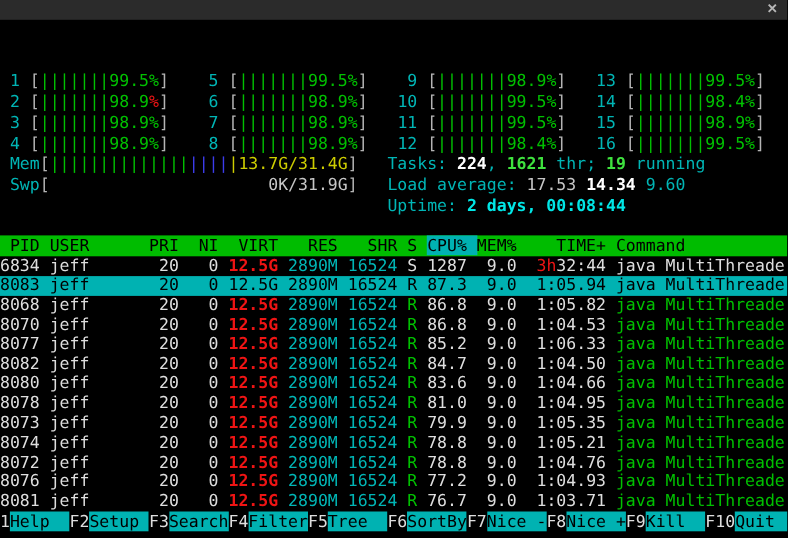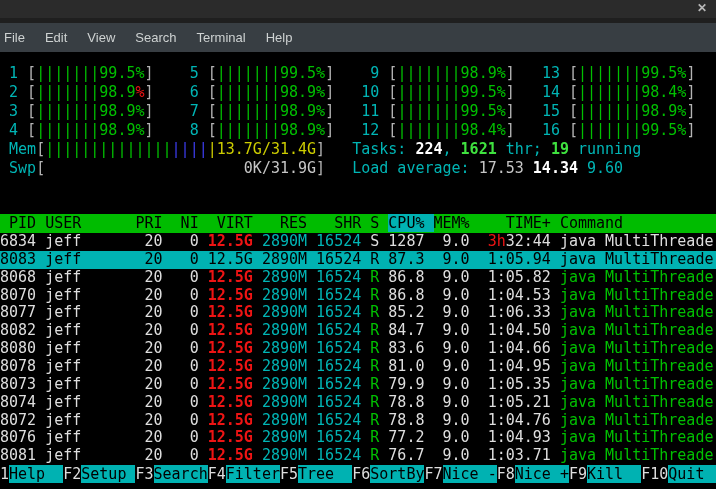--- a/index.html
+++ b/index.html
@@ -24,35 +24,28 @@
   .selected span{color:#000 !important;font-weight:normal !important;}
   .fkeys{width:722px;}
 </style>
 </head>
 <body>
 
 <div class="window">
   <div class="titlebar">
     <div class="close">✕</div>
   </div>
-  <div class="menubar" id="menubar">
-      <span class="menu-item">File</span>
-      <span class="menu-item">Edit</span>
-      <span class="menu-item">View</span>
-      <span class="menu-item">Search</span>
-      <span class="menu-item">Terminal</span>
-      <span class="menu-item">Help</span>
-    </div>
   <div class="terminal" id="terminal">
       <div class="line" style="top: 12px;"><span style="color: rgb(0, 181, 181);"> 1</span><span> </span><span style="color: rgb(180, 180, 180);">[</span><span style="color: rgb(0, 192, 0);">|||||||</span><span style="color: rgb(0, 192, 0);">99.5</span><span style="color: rgb(0, 192, 0);">%</span><span style="color: rgb(180, 180, 180);">]</span><span>   </span><span style="color: rgb(0, 181, 181);"> 5</span><span> </span><span style="color: rgb(180, 180, 180);">[</span><span style="color: rgb(0, 192, 0);">|||||||</span><span style="color: rgb(0, 192, 0);">99.5</span><span style="color: rgb(0, 192, 0);">%</span><span style="color: rgb(180, 180, 180);">]</span><span>   </span><span style="color: rgb(0, 181, 181);"> 9</span><span> </span><span style="color: rgb(180, 180, 180);">[</span><span style="color: rgb(0, 192, 0);">|||||||</span><span style="color: rgb(0, 192, 0);">98.9</span><span style="color: rgb(0, 192, 0);">%</span><span style="color: rgb(180, 180, 180);">]</span><span>   </span><span style="color: rgb(0, 181, 181);">13</span><span> </span><span style="color: rgb(180, 180, 180);">[</span><span style="color: rgb(0, 192, 0);">|||||||</span><span style="color: rgb(0, 192, 0);">99.5</span><span style="color: rgb(0, 192, 0);">%</span><span style="color: rgb(180, 180, 180);">]</span></div>
       <div class="line" style="top: 31px;"><span style="color: rgb(0, 181, 181);"> 2</span><span> </span><span style="color: rgb(180, 180, 180);">[</span><span style="color: rgb(0, 192, 0);">|||||||</span><span style="color: rgb(0, 192, 0);">98.9</span><span style="color: rgb(238, 20, 20);">%</span><span style="color: rgb(180, 180, 180);">]</span><span>   </span><span style="color: rgb(0, 181, 181);"> 6</span><span> </span><span style="color: rgb(180, 180, 180);">[</span><span style="color: rgb(0, 192, 0);">|||||||</span><span style="color: rgb(0, 192, 0);">98.9</span><span style="color: rgb(0, 192, 0);">%</span><span style="color: rgb(180, 180, 180);">]</span><span>   </span><span style="color: rgb(0, 181, 181);">10</span><span> </span><span style="color: rgb(180, 180, 180);">[</span><span style="color: rgb(0, 192, 0);">|||||||</span><span style="color: rgb(0, 192, 0);">99.5</span><span style="color: rgb(0, 192, 0);">%</span><span style="color: rgb(180, 180, 180);">]</span><span>   </span><span style="color: rgb(0, 181, 181);">14</span><span> </span><span style="color: rgb(180, 180, 180);">[</span><span style="color: rgb(0, 192, 0);">|||||||</span><span style="color: rgb(0, 192, 0);">98.4</span><span style="color: rgb(0, 192, 0);">%</span><span style="color: rgb(180, 180, 180);">]</span></div>
       <div class="line" style="top: 50px;"><span style="color: rgb(0, 181, 181);"> 3</span><span> </span><span style="color: rgb(180, 180, 180);">[</span><span style="color: rgb(0, 192, 0);">|||||||</span><span style="color: rgb(0, 192, 0);">98.9</span><span style="color: rgb(0, 192, 0);">%</span><span style="color: rgb(180, 180, 180);">]</span><span>   </span><span style="color: rgb(0, 181, 181);"> 7</span><span> </span><span style="color: rgb(180, 180, 180);">[</span><span style="color: rgb(0, 192, 0);">|||||||</span><span style="color: rgb(0, 192, 0);">98.9</span><span style="color: rgb(0, 192, 0);">%</span><span style="color: rgb(180, 180, 180);">]</span><span>   </span><span style="color: rgb(0, 181, 181);">11</span><span> </span><span style="color: rgb(180, 180, 180);">[</span><span style="color: rgb(0, 192, 0);">|||||||</span><span style="color: rgb(0, 192, 0);">99.5</span><span style="color: rgb(0, 192, 0);">%</span><span style="color: rgb(180, 180, 180);">]</span><span>   </span><span style="color: rgb(0, 181, 181);">15</span><span> </span><span style="color: rgb(180, 180, 180);">[</span><span style="color: rgb(0, 192, 0);">|||||||</span><span style="color: rgb(0, 192, 0);">98.9</span><span style="color: rgb(0, 192, 0);">%</span><span style="color: rgb(180, 180, 180);">]</span></div>
       <div class="line" style="top: 69px;"><span style="color: rgb(0, 181, 181);"> 4</span><span> </span><span style="color: rgb(180, 180, 180);">[</span><span style="color: rgb(0, 192, 0);">|||||||</span><span style="color: rgb(0, 192, 0);">98.9</span><span style="color: rgb(0, 192, 0);">%</span><span style="color: rgb(180, 180, 180);">]</span><span>   </span><span style="color: rgb(0, 181, 181);"> 8</span><span> </span><span style="color: rgb(180, 180, 180);">[</span><span style="color: rgb(0, 192, 0);">|||||||</span><span style="color: rgb(0, 192, 0);">98.9</span><span style="color: rgb(0, 192, 0);">%</span><span style="color: rgb(180, 180, 180);">]</span><span>   </span><span style="color: rgb(0, 181, 181);">12</span><span> </span><span style="color: rgb(180, 180, 180);">[</span><span style="color: rgb(0, 192, 0);">|||||||</span><span style="color: rgb(0, 192, 0);">98.4</span><span style="color: rgb(0, 192, 0);">%</span><span style="color: rgb(180, 180, 180);">]</span><span>   </span><span style="color: rgb(0, 181, 181);">16</span><span> </span><span style="color: rgb(180, 180, 180);">[</span><span style="color: rgb(0, 192, 0);">|||||||</span><span style="color: rgb(0, 192, 0);">99.5</span><span style="color: rgb(0, 192, 0);">%</span><span style="color: rgb(180, 180, 180);">]</span></div>
       <div class="line" style="top: 88px;"><span style="color: rgb(0, 181, 181);"> Mem</span><span style="color: rgb(180, 180, 180);">[</span><span style="color: rgb(0, 192, 0);">||||||||||||||</span><span style="color: rgb(60, 60, 236);">||||</span><span style="color: rgb(205, 205, 0);">|</span><span style="color: rgb(205, 205, 0);">13.7G/31.4G</span><span style="color: rgb(180, 180, 180);">]</span><span>   </span><span style="color: rgb(0, 181, 181);">Tasks: </span><span style="color: rgb(255, 255, 255); font-weight: bold;">224</span><span style="color: rgb(0, 181, 181);">, </span><span style="color: rgb(63, 226, 63); font-weight: bold;">1621</span><span style="color: rgb(0, 181, 181);"> thr; </span><span style="color: rgb(63, 226, 63); font-weight: bold;">19</span><span style="color: rgb(0, 181, 181);"> running</span></div>
       <div class="line" style="top: 107px;"><span style="color: rgb(0, 181, 181);"> Swp</span><span style="color: rgb(180, 180, 180);">[</span><span>                      </span><span style="color: rgb(198, 198, 198);">0K/31.9G</span><span style="color: rgb(180, 180, 180);">]</span><span>   </span><span style="color: rgb(0, 181, 181);">Load average: </span><span style="color: rgb(198, 198, 198);">17.53 </span><span style="color: rgb(255, 255, 255); font-weight: bold;">14.34</span><span style="color: rgb(0, 181, 181);"> 9.60</span></div>
+      <div class="line" style="top: 126px;"><span>                                       </span><span style="color: rgb(0, 181, 181);">Uptime: </span><span style="color: rgb(0, 230, 230); font-weight: bold;">2 days, 00:08:44</span></div>
       <div class="line header-line" style="top: 162px; background: rgb(0, 188, 0);"><span style="color: rgb(0, 0, 0);"> PID</span><span style="color: rgb(0, 0, 0);"> </span><span style="color: rgb(0, 0, 0);">USER      </span><span style="color: rgb(0, 0, 0);">PRI</span><span style="color: rgb(0, 0, 0);">  NI</span><span style="color: rgb(0, 0, 0);"> </span><span style="color: rgb(0, 0, 0);"> VIRT</span><span style="color: rgb(0, 0, 0);"> </span><span style="color: rgb(0, 0, 0);">  RES</span><span style="color: rgb(0, 0, 0);"> </span><span style="color: rgb(0, 0, 0);">  SHR</span><span style="color: rgb(0, 0, 0);"> </span><span style="color: rgb(0, 0, 0);">S</span><span style="color: rgb(0, 0, 0);"> </span><span style="color: rgb(0, 0, 0); background: rgb(0, 178, 178);">CPU% </span><span style="color: rgb(0, 0, 0);">MEM%</span><span style="color: rgb(0, 0, 0);">    TIME+</span><span style="color: rgb(0, 0, 0);"> Command</span></div>
       <div class="line procrow" style="top: 181px;"><span style="color: rgb(222, 222, 222);">6834</span><span style="color: rgb(222, 222, 222);"> </span><span style="color: rgb(222, 222, 222);">jeff      </span><span style="color: rgb(222, 222, 222);"> 20</span><span style="color: rgb(222, 222, 222);">   0</span><span style="color: rgb(222, 222, 222);"> </span><span style="color: rgb(238, 20, 20); font-weight: bold;">12.5G</span><span style="color: rgb(222, 222, 222);"> </span><span style="color: rgb(0, 181, 181);">2890M</span><span style="color: rgb(222, 222, 222);"> </span><span style="color: rgb(0, 181, 181);">16524</span><span style="color: rgb(222, 222, 222);"> </span><span style="color: rgb(222, 222, 222);">S</span><span style="color: rgb(222, 222, 222);"> </span><span style="color: rgb(222, 222, 222);">1287</span><span style="color: rgb(222, 222, 222);">  9.0</span><span style="color: rgb(222, 222, 222);">  </span><span style="color: rgb(238, 20, 20);">3h</span><span style="color: rgb(222, 222, 222);">32:44</span><span style="color: rgb(222, 222, 222);"> java MultiThreade</span></div>
       <div class="line procrow selected" style="top: 198.85px; background: rgb(0, 178, 178);"><span style="color: rgb(222, 222, 222);">8083</span><span style="color: rgb(222, 222, 222);"> </span><span style="color: rgb(222, 222, 222);">jeff      </span><span style="color: rgb(222, 222, 222);"> 20</span><span style="color: rgb(222, 222, 222);">   0</span><span style="color: rgb(222, 222, 222);"> </span><span style="color: rgb(238, 20, 20); font-weight: bold;">12.5G</span><span style="color: rgb(222, 222, 222);"> </span><span style="color: rgb(0, 181, 181);">2890M</span><span style="color: rgb(222, 222, 222);"> </span><span style="color: rgb(0, 181, 181);">16524</span><span style="color: rgb(222, 222, 222);"> </span><span style="color: rgb(0, 192, 0);">R</span><span style="color: rgb(222, 222, 222);"> </span><span style="color: rgb(222, 222, 222);">87.3</span><span style="color: rgb(222, 222, 222);">  9.0</span><span style="color: rgb(222, 222, 222);">  </span><span style="color: rgb(222, 222, 222);">1:05.94</span><span style="color: rgb(0, 192, 0);"> java MultiThreade</span></div>
       <div class="line procrow" style="top: 216.7px;"><span style="color: rgb(222, 222, 222);">8068</span><span style="color: rgb(222, 222, 222);"> </span><span style="color: rgb(222, 222, 222);">jeff      </span><span style="color: rgb(222, 222, 222);"> 20</span><span style="color: rgb(222, 222, 222);">   0</span><span style="color: rgb(222, 222, 222);"> </span><span style="color: rgb(238, 20, 20); font-weight: bold;">12.5G</span><span style="color: rgb(222, 222, 222);"> </span><span style="color: rgb(0, 181, 181);">2890M</span><span style="color: rgb(222, 222, 222);"> </span><span style="color: rgb(0, 181, 181);">16524</span><span style="color: rgb(222, 222, 222);"> </span><span style="color: rgb(0, 192, 0);">R</span><span style="color: rgb(222, 222, 222);"> </span><span style="color: rgb(222, 222, 222);">86.8</span><span style="color: rgb(222, 222, 222);">  9.0</span><span style="color: rgb(222, 222, 222);">  </span><span style="color: rgb(222, 222, 222);">1:05.82</span><span style="color: rgb(0, 192, 0);"> java MultiThreade</span></div>
       <div class="line procrow" style="top: 234.55px;"><span style="color: rgb(222, 222, 222);">8070</span><span style="color: rgb(222, 222, 222);"> </span><span style="color: rgb(222, 222, 222);">jeff      </span><span style="color: rgb(222, 222, 222);"> 20</span><span style="color: rgb(222, 222, 222);">   0</span><span style="color: rgb(222, 222, 222);"> </span><span style="color: rgb(238, 20, 20); font-weight: bold;">12.5G</span><span style="color: rgb(222, 222, 222);"> </span><span style="color: rgb(0, 181, 181);">2890M</span><span style="color: rgb(222, 222, 222);"> </span><span style="color: rgb(0, 181, 181);">16524</span><span style="color: rgb(222, 222, 222);"> </span><span style="color: rgb(0, 192, 0);">R</span><span style="color: rgb(222, 222, 222);"> </span><span style="color: rgb(222, 222, 222);">86.8</span><span style="color: rgb(222, 222, 222);">  9.0</span><span style="color: rgb(222, 222, 222);">  </span><span style="color: rgb(222, 222, 222);">1:04.53</span><span style="color: rgb(0, 192, 0);"> java MultiThreade</span></div>
       <div class="line procrow" style="top: 252.4px;"><span style="color: rgb(222, 222, 222);">8077</span><span style="color: rgb(222, 222, 222);"> </span><span style="color: rgb(222, 222, 222);">jeff      </span><span style="color: rgb(222, 222, 222);"> 20</span><span style="color: rgb(222, 222, 222);">   0</span><span style="color: rgb(222, 222, 222);"> </span><span style="color: rgb(238, 20, 20); font-weight: bold;">12.5G</span><span style="color: rgb(222, 222, 222);"> </span><span style="color: rgb(0, 181, 181);">2890M</span><span style="color: rgb(222, 222, 222);"> </span><span style="color: rgb(0, 181, 181);">16524</span><span style="color: rgb(222, 222, 222);"> </span><span style="color: rgb(0, 192, 0);">R</span><span style="color: rgb(222, 222, 222);"> </span><span style="color: rgb(222, 222, 222);">85.2</span><span style="color: rgb(222, 222, 222);">  9.0</span><span style="color: rgb(222, 222, 222);">  </span><span style="color: rgb(222, 222, 222);">1:06.33</span><span style="color: rgb(0, 192, 0);"> java MultiThreade</span></div>
       <div class="line procrow" style="top: 270.25px;"><span style="color: rgb(222, 222, 222);">8082</span><span style="color: rgb(222, 222, 222);"> </span><span style="color: rgb(222, 222, 222);">jeff      </span><span style="color: rgb(222, 222, 222);"> 20</span><span style="color: rgb(222, 222, 222);">   0</span><span style="color: rgb(222, 222, 222);"> </span><span style="color: rgb(238, 20, 20); font-weight: bold;">12.5G</span><span style="color: rgb(222, 222, 222);"> </span><span style="color: rgb(0, 181, 181);">2890M</span><span style="color: rgb(222, 222, 222);"> </span><span style="color: rgb(0, 181, 181);">16524</span><span style="color: rgb(222, 222, 222);"> </span><span style="color: rgb(0, 192, 0);">R</span><span style="color: rgb(222, 222, 222);"> </span><span style="color: rgb(222, 222, 222);">84.7</span><span style="color: rgb(222, 222, 222);">  9.0</span><span style="color: rgb(222, 222, 222);">  </span><span style="color: rgb(222, 222, 222);">1:04.50</span><span style="color: rgb(0, 192, 0);"> java MultiThreade</span></div>
       <div class="line procrow" style="top: 288.1px;"><span style="color: rgb(222, 222, 222);">8080</span><span style="color: rgb(222, 222, 222);"> </span><span style="color: rgb(222, 222, 222);">jeff      </span><span style="color: rgb(222, 222, 222);"> 20</span><span style="color: rgb(222, 222, 222);">   0</span><span style="color: rgb(222, 222, 222);"> </span><span style="color: rgb(238, 20, 20); font-weight: bold;">12.5G</span><span style="color: rgb(222, 222, 222);"> </span><span style="color: rgb(0, 181, 181);">2890M</span><span style="color: rgb(222, 222, 222);"> </span><span style="color: rgb(0, 181, 181);">16524</span><span style="color: rgb(222, 222, 222);"> </span><span style="color: rgb(0, 192, 0);">R</span><span style="color: rgb(222, 222, 222);"> </span><span style="color: rgb(222, 222, 222);">83.6</span><span style="color: rgb(222, 222, 222);">  9.0</span><span style="color: rgb(222, 222, 222);">  </span><span style="color: rgb(222, 222, 222);">1:04.66</span><span style="color: rgb(0, 192, 0);"> java MultiThreade</span></div>
       <div class="line procrow" style="top: 305.95px;"><span style="color: rgb(222, 222, 222);">8078</span><span style="color: rgb(222, 222, 222);"> </span><span style="color: rgb(222, 222, 222);">jeff      </span><span style="color: rgb(222, 222, 222);"> 20</span><span style="color: rgb(222, 222, 222);">   0</span><span style="color: rgb(222, 222, 222);"> </span><span style="color: rgb(238, 20, 20); font-weight: bold;">12.5G</span><span style="color: rgb(222, 222, 222);"> </span><span style="color: rgb(0, 181, 181);">2890M</span><span style="color: rgb(222, 222, 222);"> </span><span style="color: rgb(0, 181, 181);">16524</span><span style="color: rgb(222, 222, 222);"> </span><span style="color: rgb(0, 192, 0);">R</span><span style="color: rgb(222, 222, 222);"> </span><span style="color: rgb(222, 222, 222);">81.0</span><span style="color: rgb(222, 222, 222);">  9.0</span><span style="color: rgb(222, 222, 222);">  </span><span style="color: rgb(222, 222, 222);">1:04.95</span><span style="color: rgb(0, 192, 0);"> java MultiThreade</span></div>
       <div class="line procrow" style="top: 323.8px;"><span style="color: rgb(222, 222, 222);">8073</span><span style="color: rgb(222, 222, 222);"> </span><span style="color: rgb(222, 222, 222);">jeff      </span><span style="color: rgb(222, 222, 222);"> 20</span><span style="color: rgb(222, 222, 222);">   0</span><span style="color: rgb(222, 222, 222);"> </span><span style="color: rgb(238, 20, 20); font-weight: bold;">12.5G</span><span style="color: rgb(222, 222, 222);"> </span><span style="color: rgb(0, 181, 181);">2890M</span><span style="color: rgb(222, 222, 222);"> </span><span style="color: rgb(0, 181, 181);">16524</span><span style="color: rgb(222, 222, 222);"> </span><span style="color: rgb(0, 192, 0);">R</span><span style="color: rgb(222, 222, 222);"> </span><span style="color: rgb(222, 222, 222);">79.9</span><span style="color: rgb(222, 222, 222);">  9.0</span><span style="color: rgb(222, 222, 222);">  </span><span style="color: rgb(222, 222, 222);">1:05.35</span><span style="color: rgb(0, 192, 0);"> java MultiThreade</span></div>

